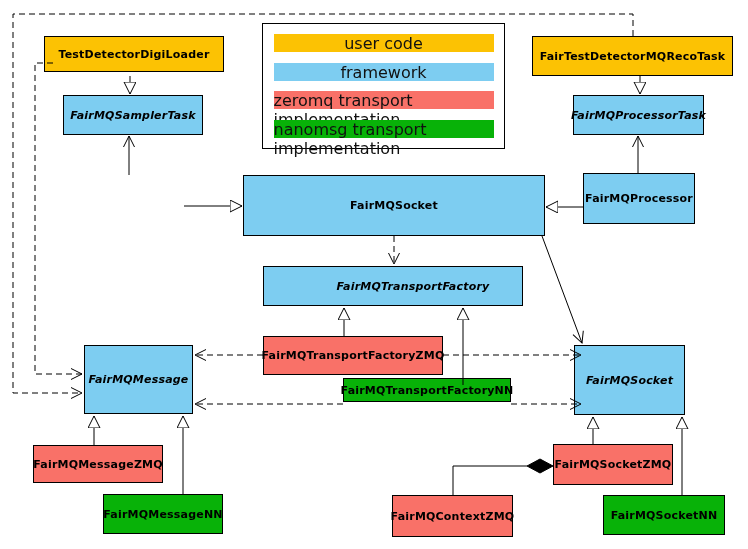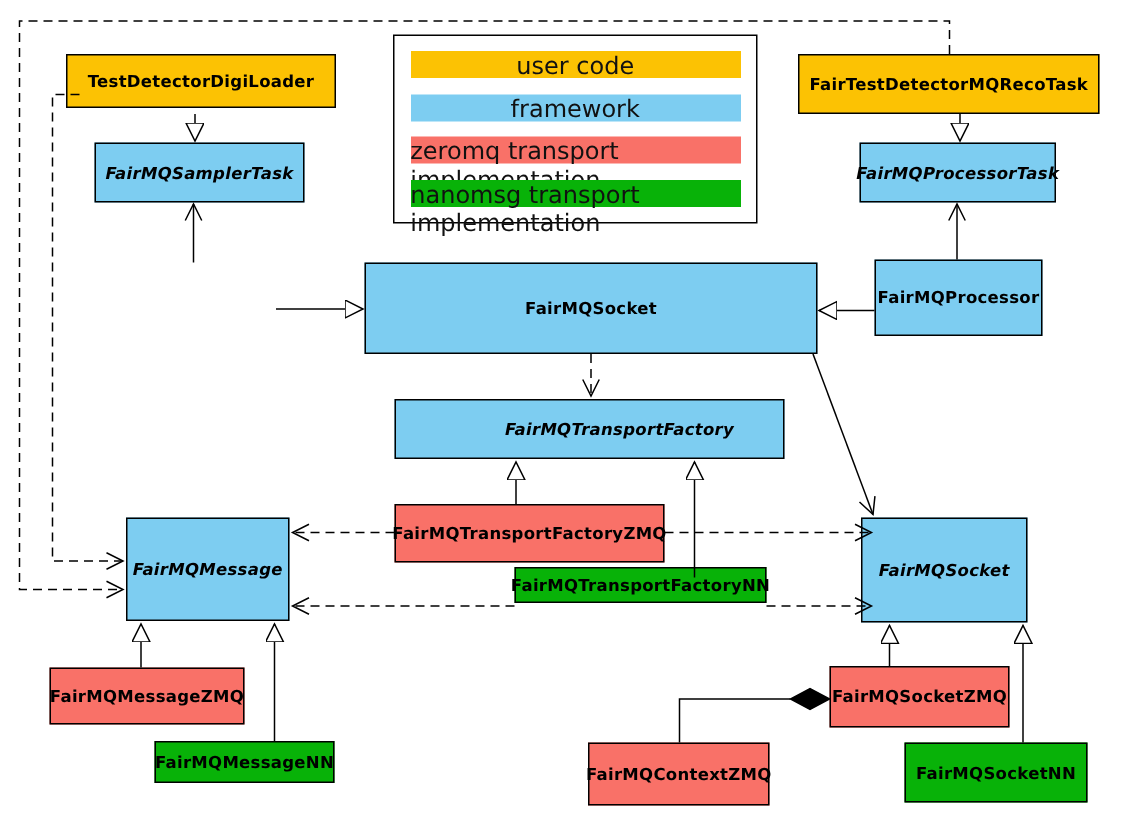--- a/index.html
+++ b/index.html
@@ -33,21 +33,21 @@
   #n-processortask{left:573px;top:95px; width:131px;height:40px;}
   #n-sampler      {left:72px; top:175px;width:112px;height:61px;}
   #n-device       {left:243px;top:175px;width:302px;height:61px;}
   #n-processor    {left:583px;top:173px;width:112px;height:51px;}
   #n-factory      {left:263px;top:266px;width:260px;height:40px;padding-left:44px;}
   #n-factoryzmq   {left:263px;top:336px;width:180px;height:39px;}
   #n-factorynn    {left:343px;top:378px;width:168px;height:24px;}
   #n-message      {left:84px; top:345px;width:109px;height:69px;}
   #n-socket       {left:574px;top:345px;width:111px;height:70px;}
   #n-messagezmq   {left:33px; top:445px;width:130px;height:38px;}
-  #n-messagenn    {left:103px;top:494px;width:120px;height:28px;text-align:right;}
+  #n-messagenn    {left:103px;top:494px;width:120px;height:40px;text-align:right;}
   #n-contextzmq   {left:392px;top:495px;width:121px;height:42px;}
   #n-socketzmq    {left:553px;top:444px;width:120px;height:41px;}
   #n-socketnn     {left:603px;top:495px;width:122px;height:40px;}
 
   
   #legend{
     position:absolute;left:262px;top:23px;width:243px;height:126px;
     box-sizing:border-box;border:1.5px solid #000;background:#fff;
     display:flex;flex-direction:column;justify-content:space-evenly;
     align-items:center;

